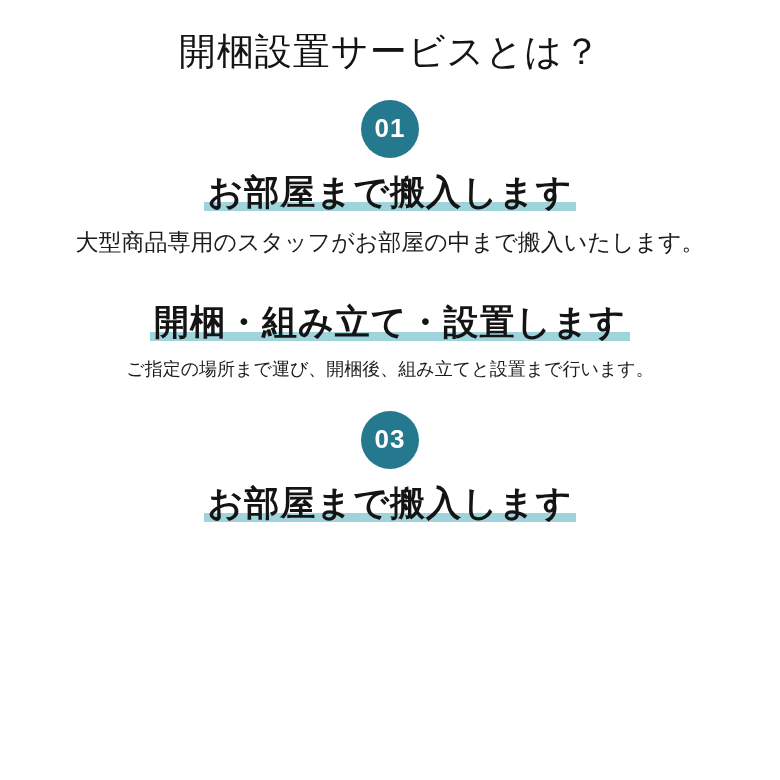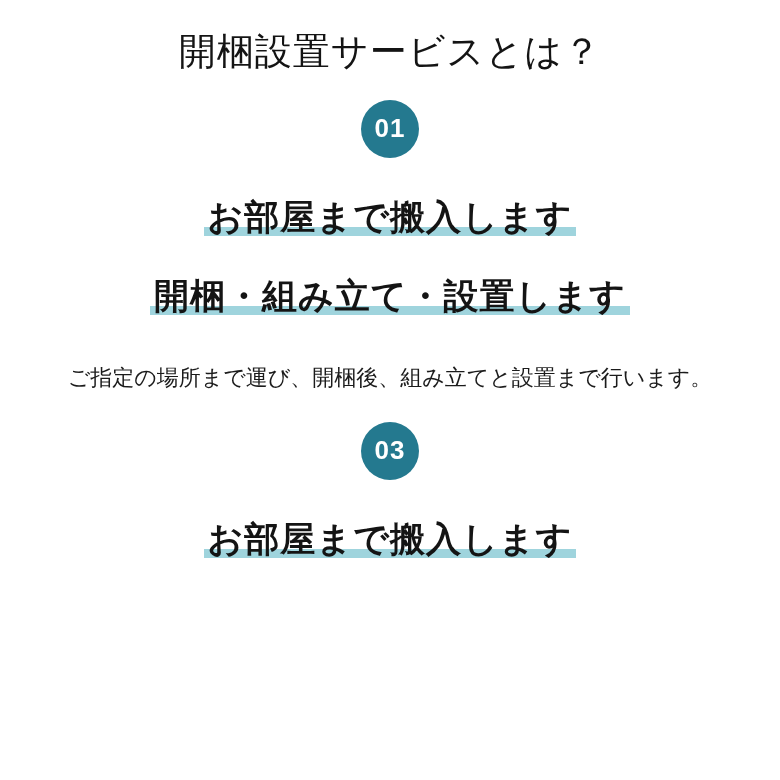--- a/index.html
+++ b/index.html
@@ -30,21 +30,20 @@
     color: #141414;
     text-align: center;
     margin: 0 0 22px 0;
     line-height: 1.2;
   }
   .step {
     width: 100%;
     display: flex;
     flex-direction: column;
     align-items: center;
-    gap: 32px;
   }
   .step-badge {
     width: 58px;
     height: 58px;
     border-radius: 50%;
     background: #24798f;
     color: #ffffff;
     font-size: 26px;
     font-weight: bold;
     letter-spacing: 1px;
@@ -54,21 +53,21 @@
     box-sizing: border-box;
     padding-bottom: 2px;
   }
   .step-heading {
     position: relative;
     display: inline-block;
     font-size: 35px;
     font-weight: bold;
     letter-spacing: 1px;
     color: #141414;
-    margin-top: 5px;
+    margin-top: 12px;
     line-height: 1.25;
     padding: 0 4px;
   }
   .step-heading .hl {
     position: absolute;
     left: 0;
     right: 0;
     bottom: 3px;
     height: 9px;
     background: #9fd4dd;
@@ -83,36 +82,37 @@
     color: #1b1b1b;
     margin-top: 14px;
     text-align: center;
     letter-spacing: 0px;
     line-height: 1.3;
     white-space: nowrap;
   }
   .step-1 { margin-top: 4px; }
   .step-2 { margin-top: 30px; }
   .step-3 { margin-top: 30px; }
-  .step-2 .step-desc { font-size: 22px; }
+  .step-2 .step-desc { font-size: 18px; }
   .step-3 .step-desc { font-size: 23px; }
 </style>
 </head>
 <body>
 
 <div class="page">
 
   <h1 class="page-title">開梱設置サービスとは？</h1>
 
   <div class="step step-1">
     <div class="step-badge" style="background: rgb(36, 121, 143);">01</div>
     <div class="step-heading">
       <span class="hl" style="background: rgb(159, 212, 221);"></span>
       <span class="txt">お部屋まで搬入します</span>
     </div>
+    <div class="step-desc">大型商品専用のスタッフがお部屋の中まで搬入いたします。</div>
   </div>
 
   <div class="step step-2">
     <div class="step-heading">
       <span class="hl" style="background: rgb(159, 212, 221);"></span>
       <span class="txt">開梱・組み立て・設置します</span>
     </div>
     <div class="step-desc">ご指定の場所まで運び、開梱後、組み立てと設置まで行います。</div>
   </div>
 

